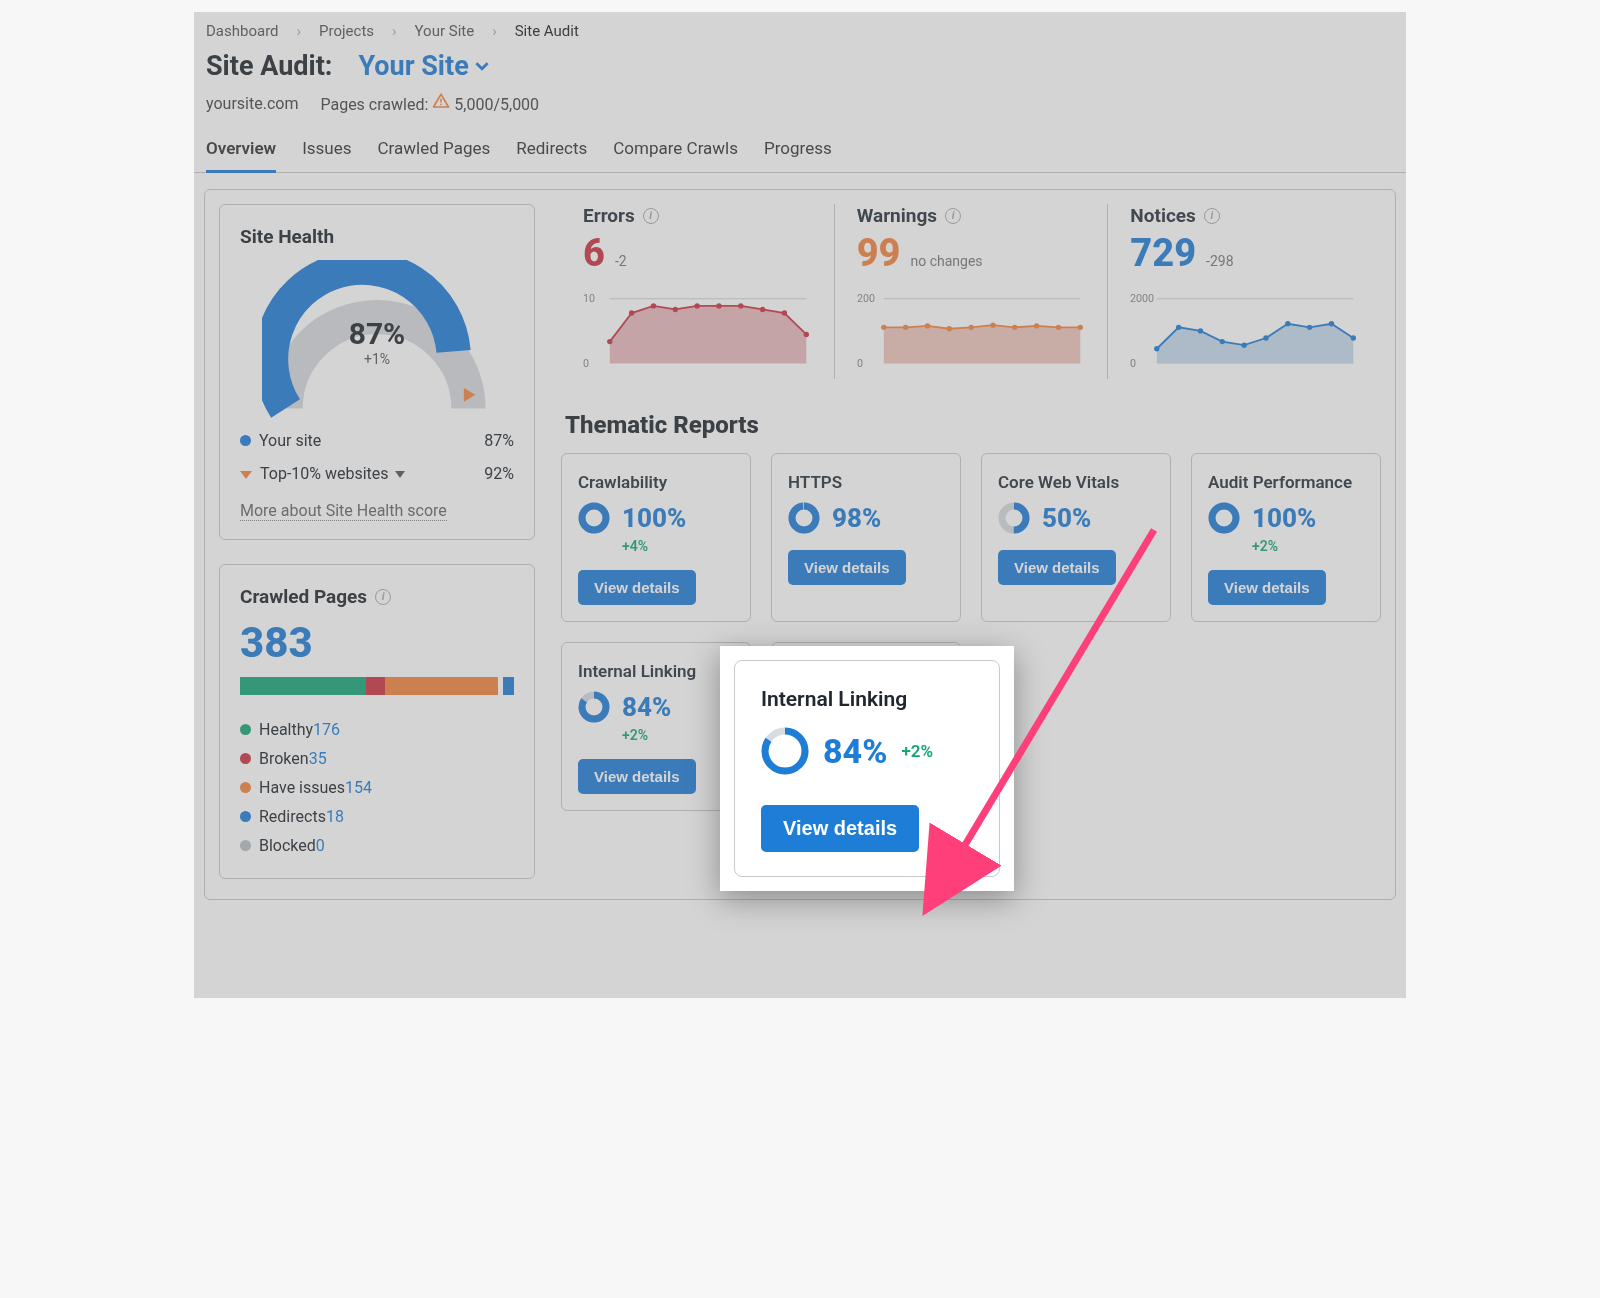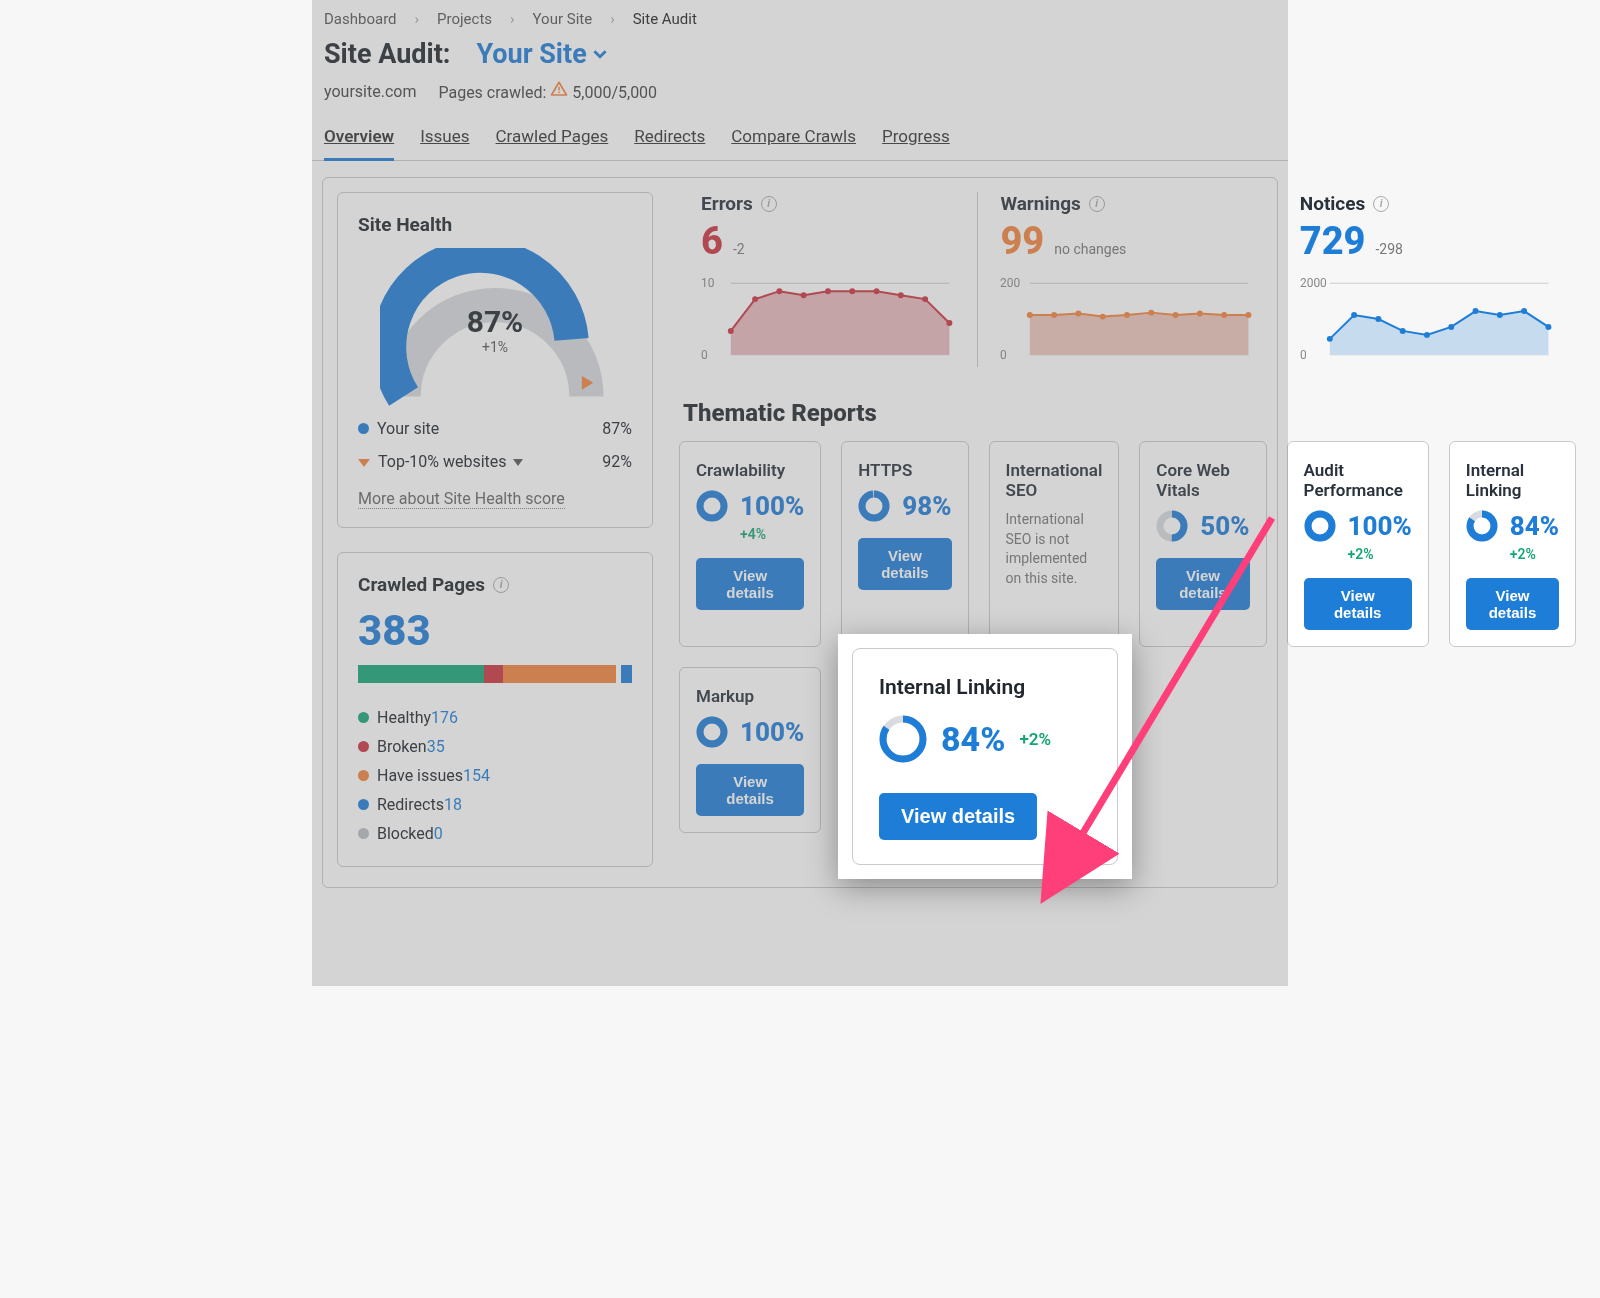--- a/index.html
+++ b/index.html
@@ -8,33 +8,33 @@
     --orange:#f5833c;
     --red:#cc3340;
     --green:#14a676;
     --grey-text:#333;
     --grey-border:#c7cbd0;
     --grey-light:#aab0b7;
     --bg:#fff;
   }
   html,body{margin:0;padding:0;font-family:-apple-system,BlinkMacSystemFont,"Segoe UI",Roboto,Arial,sans-serif;color:#20272e;background:#f7f7f7;}
   *{box-sizing:border-box;}
-  #stage{position:relative;width:976px;margin:0 auto;background:#fff;}
+  #stage{position:relative;width:1212px;margin:12px auto;background:#fff;}
   .dim{position:absolute;inset:0;background:rgba(120,120,120,.32);pointer-events:none;z-index:5;}
   
   .breadcrumb{display:flex;gap:18px;align-items:center;padding:10px 12px 6px;font-size:15px;color:#555;}
   .breadcrumb span{cursor:pointer;}
   .breadcrumb .sep{color:#aaa;cursor:default;}
   .title-row{display:flex;align-items:center;gap:26px;padding:4px 12px;}
   .title-row h1{margin:0;font-size:27px;font-weight:700;}
   .title-row .site-sel{color:var(--blue);font-size:27px;font-weight:700;display:flex;align-items:center;gap:6px;cursor:pointer;}
   .sub-row{display:flex;gap:22px;padding:6px 12px 14px;font-size:16px;color:#444;align-items:center;}
   .warn-tri{display:inline-flex;align-items:center;}
   .warn-tri svg{width:18px;height:18px;}
-  .tabs{display:flex;gap:26px;padding:0 12px;border-bottom:1px solid var(--grey-border);font-size:17px;color:#333;text-decoration:underline;}
+  .tabs{display:flex;gap:26px;padding:0 12px;border-bottom:1px solid var(--grey-border);font-size:17px;color:#333;}
   .tabs .tab{padding:10px 0 14px;cursor:pointer;}
   .tabs .tab.active{position:relative;font-weight:600;}
   .tabs .tab.active::after{content:"";position:absolute;left:0;right:0;bottom:-1px;height:3px;background:var(--blue);}
   
   .panel{margin:16px 10px 0;border:1px solid var(--grey-border);border-radius:6px;background:#fff;padding:14px 14px 20px;}
   .cols{display:flex;gap:26px;align-items:stretch;}
   .left-col{width:316px;flex:0 0 316px;display:flex;flex-direction:column;gap:24px;}
   .card{border:1px solid var(--grey-border);border-radius:6px;padding:20px 20px 18px;background:#fff;}
   .card h3{margin:0 0 10px;font-size:19px;font-weight:700;}
   .gauge{display:flex;justify-content:center;margin:12px 0 6px;}
@@ -61,21 +61,21 @@
   .metric h4{margin:0;font-size:19px;font-weight:700;color:#29323c;display:flex;align-items:center;gap:8px;}
   .info-i{width:16px;height:16px;border:1px solid #aaa;color:#aaa;border-radius:50%;display:inline-flex;align-items:center;justify-content:center;font-size:11px;font-style:italic;}
   .metric .big{font-size:38px;font-weight:800;display:inline-block;margin:4px 10px 0 0;}
   .metric .sub{font-size:14px;color:#777;}
   .metric.errors .big{color:var(--red);}
   .metric.warnings .big{color:var(--orange);}
   .metric.notices .big{color:var(--blue);}
   .spark{margin-top:10px;}
   .spark svg{width:100%;height:90px;}
   h2.sec{font-size:24px;font-weight:800;margin:32px 0 14px 4px;}
-  .rep-grid{display:grid;grid-template-columns:repeat(6,1fr);gap:20px;}
+  .rep-grid{display:grid;grid-template-columns:repeat(4,1fr);gap:20px;}
   .rep{border:1px solid var(--grey-border);border-radius:6px;padding:18px 16px 16px;background:#fff;}
   .rep h5{margin:0 0 10px;font-size:17px;font-weight:600;color:#29323c;}
   .rep .row{display:flex;align-items:center;gap:12px;}
   .ring{width:32px;height:32px;}
   .ring svg{width:32px;height:32px;transform:rotate(-90deg);}
   .ring-big{width:48px;height:48px;}
   .ring-big svg{width:48px;height:48px;transform:rotate(-90deg);}
   .rep .pct{font-size:26px;font-weight:800;color:var(--blue);}
   .rep .delta{font-size:14px;color:var(--green);font-weight:600;}
   .rep .note{font-size:14px;color:#777;margin-top:6px;line-height:1.4;}
@@ -304,24 +304,20 @@
                   </svg></span>
                 <span class="pct">100%</span>
               </div><div class="delta" style="margin-left:44px;margin-top:4px;">+4%</div><button class="btn">View details</button></div>
             <div class="rep"><h5>HTTPS</h5><div class="row">
                 <span class="ring"><svg viewBox="0 0 32 32">
                     <circle cx="16" cy="16" r="12" fill="none" stroke="#d8dce0" stroke-width="7"></circle>
                     <circle cx="16" cy="16" r="12" fill="none" stroke="#1e7dd7" stroke-width="7" stroke-dasharray="75.39822368615503" stroke-dashoffset="1.507964473723102"></circle>
                   </svg></span>
                 <span class="pct">98%</span>
               </div><button class="btn">View details</button></div>
-            <div class="rep">
-              <h5>International SEO</h5>
-              <div class="note">International SEO is not implemented on this site.</div>
-            </div>
             <div class="rep"><h5>Core Web Vitals</h5><div class="row">
                 <span class="ring"><svg viewBox="0 0 32 32">
                     <circle cx="16" cy="16" r="12" fill="none" stroke="#d8dce0" stroke-width="7"></circle>
                     <circle cx="16" cy="16" r="12" fill="none" stroke="#1e7dd7" stroke-width="7" stroke-dasharray="75.39822368615503" stroke-dashoffset="37.69911184307752"></circle>
                   </svg></span>
                 <span class="pct">50%</span>
               </div><button class="btn">View details</button></div>
             <div class="rep"><h5>Audit Performance</h5><div class="row">
                 <span class="ring"><svg viewBox="0 0 32 32">
                     <circle cx="16" cy="16" r="12" fill="none" stroke="#d8dce0" stroke-width="7"></circle>

